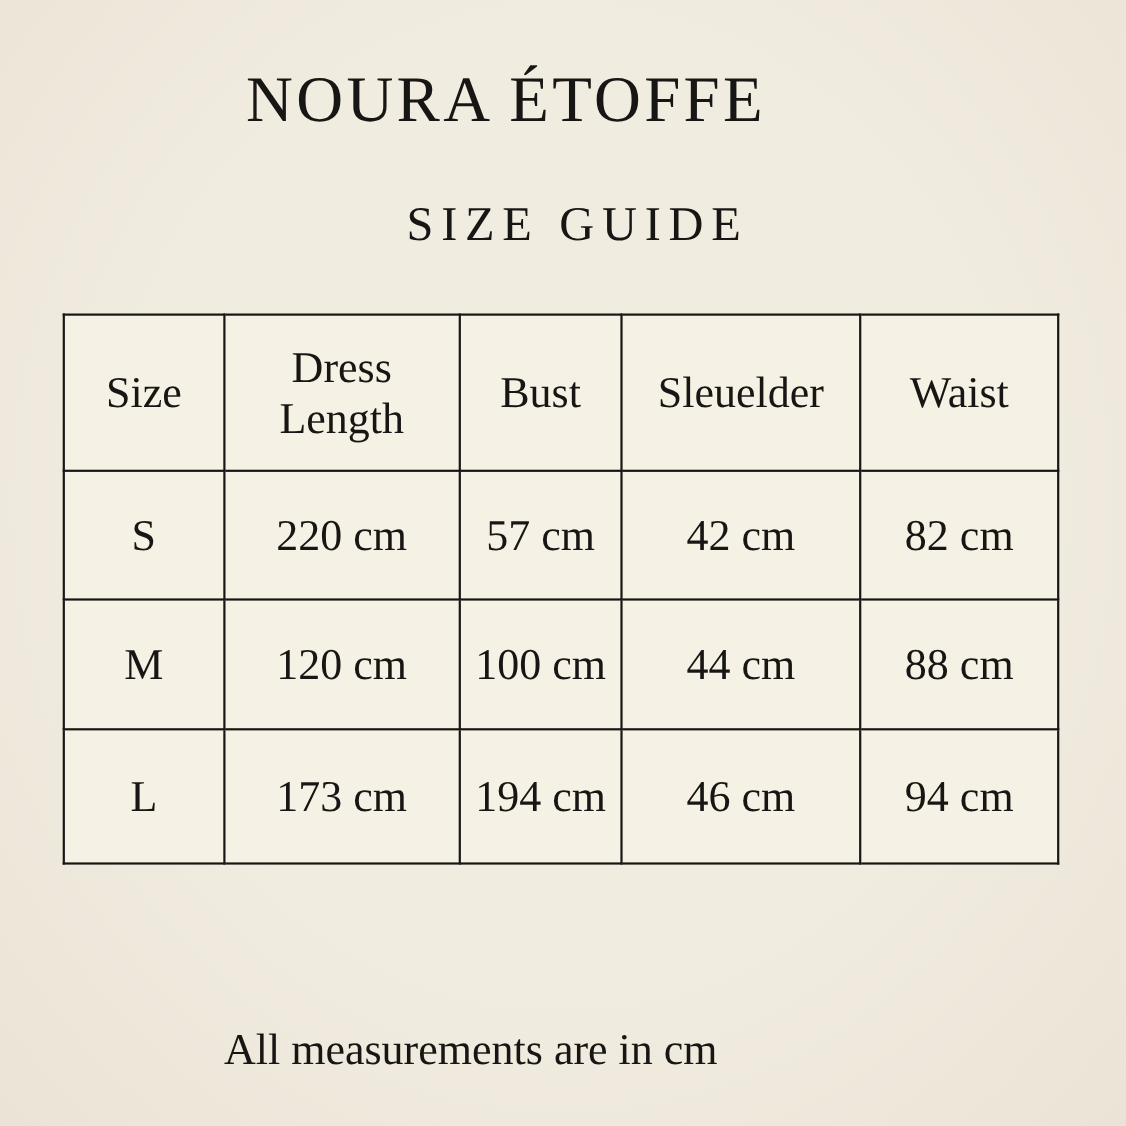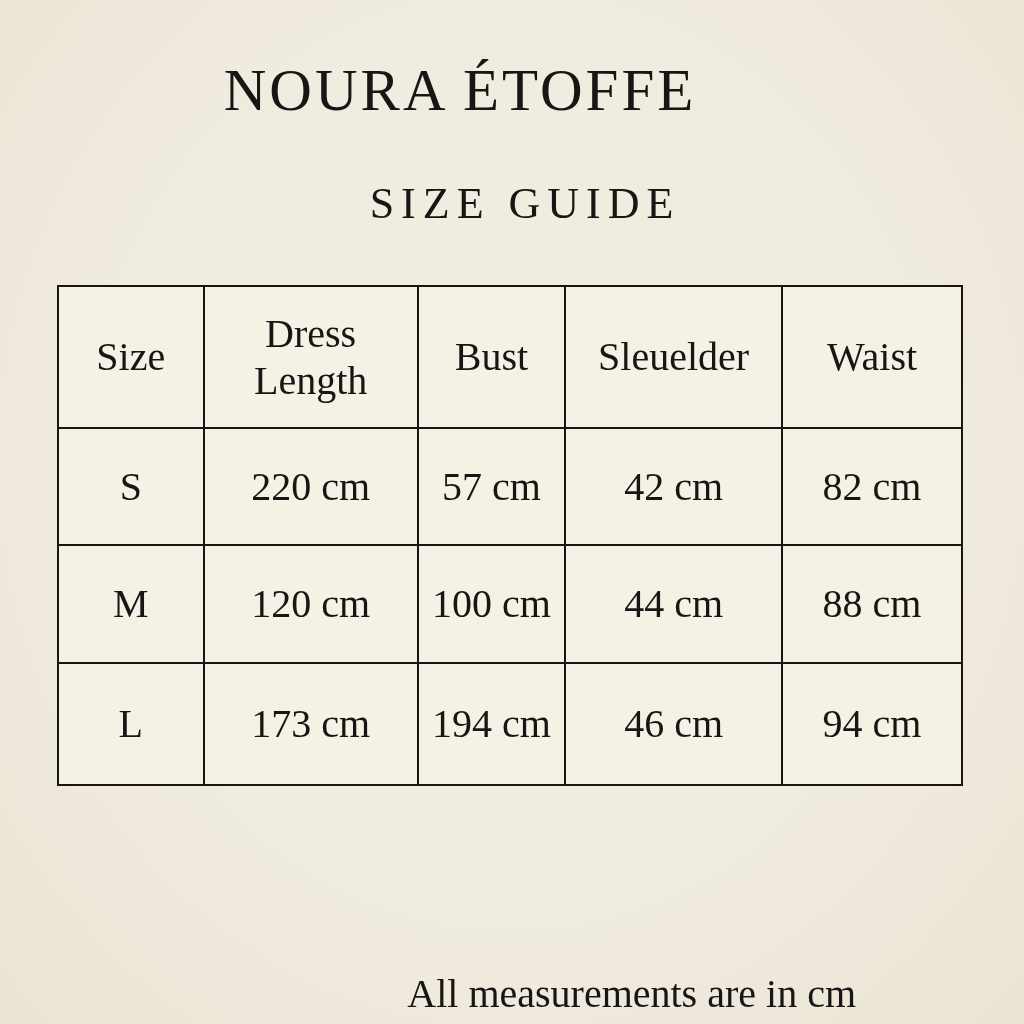--- a/index.html
+++ b/index.html
@@ -54,24 +54,23 @@
     padding:0 6px;
   }
   tr.header-row{height:142px;}
   tr.row-s{height:117px;}
   tr.row-m{height:118px;}
   tr.row-l{height:122px;}
   tr.row-4{height:112px;}
   .footer-note{
     position:absolute;
     top:930px;left:0;width:856px;
-    text-align:right;
+    text-align:center;
     font-size:40px;
     white-space:nowrap;
-    margin-top:40px;
   }
 </style>
 </head>
 <body>
 
 <div class="brand-title">NOURA ÉTOFFE</div>
 <div class="guide-subtitle">SIZE GUIDE</div>
 
 <table class="size-table">
   <colgroup>

